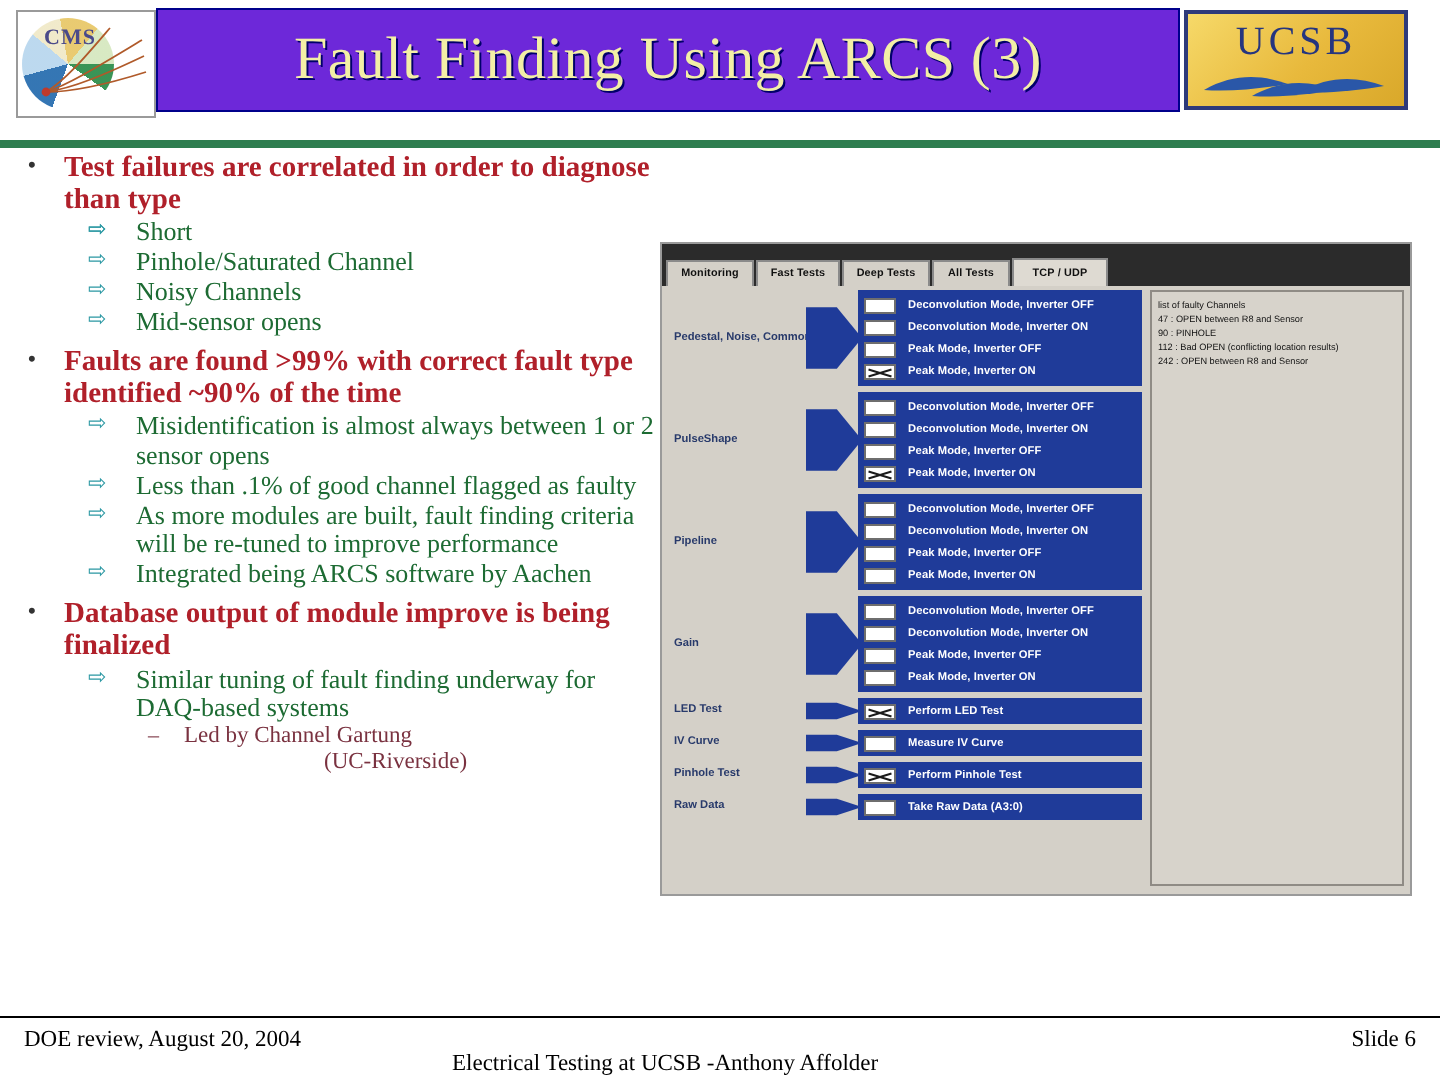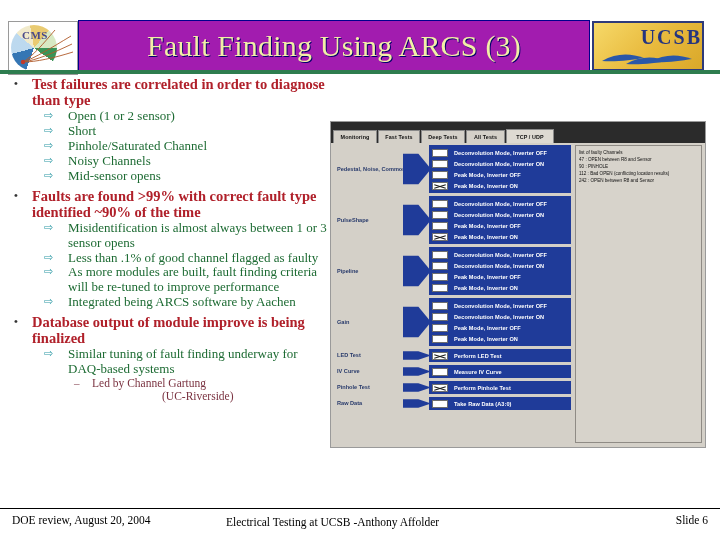--- a/index.html
+++ b/index.html
@@ -9,28 +9,28 @@
     overflow: hidden;
   }
   body {
     font-family: "Liberation Serif", serif;
     position: relative;
   }
 
   
   #header {
     position: absolute;
-    left: 0; top: 16px;
+    left: 0; top: 0;
     width: 720px; height: 58px;
   }
   #title-bar {
     position: absolute;
     left: 78px; top: 4px;
     width: 510px; height: 50px;
-    background: #a21caf;
+    background: #6d28d9;
     border: 1px solid #00008b;
     display: flex;
     align-items: center;
     justify-content: center;
   }
   #slide-title {
     font-family: "Liberation Serif", serif;
     font-size: 30px;
     color: #f3efa6;
     white-space: nowrap;
@@ -83,24 +83,24 @@
     left: 592px; top: 5px;
     width: 112px; height: 50px;
     background: linear-gradient(135deg,#f6d969 0%, #e8b93c 55%, #d9a82a 100%);
     border: 2px solid #2e3a7a;
     box-sizing: border-box;
     overflow: hidden;
   }
   #ucsb-logo .ucsb-text {
     position: absolute;
     left: 0; right: 0; top: 3px;
-    text-align: right;
+    text-align: center;
     font-family: "Liberation Serif", serif;
     font-size: 20px;
-    font-weight: bold;
+    font-weight: normal;
     color: #25357f;
     letter-spacing: 2px;
   }
   #ucsb-logo .waves { position: absolute; left: 6px; top: 27px; }
 
   #green-rule {
     position: absolute;
     left: 0; top: 70px;
     width: 720px; height: 4px;
     background: #2e7d4f;
@@ -309,21 +309,21 @@
   }
   #footer {
     position: absolute;
     left: 0; top: 512px;
     width: 720px; height: 22px;
     font-family: "Liberation Serif", serif;
     font-size: 11.5px;
     color: #000000;
   }
   #footer .f-left   { position: absolute; left: 12px;  top: 2px; }
-  #footer .f-center { position: absolute; left: 226px; top: 4px; }
+  #footer .f-center { position: absolute; left: 226px; top: 14px; }
   #footer .f-right  { position: absolute; right: 12px; top: 2px; }
 </style>
 </head>
 <body>
 
 <div id="header">
 
   <div id="cms-logo">
     <div class="disc"></div>
     <svg class="tracks" viewBox="0 0 68 52">
@@ -353,21 +353,20 @@
 <div id="green-rule"></div>
 
 <div id="content">
 
   <div class="lvl1">
     <span class="bullet">•</span>
     <span>Test failures are correlated in order to diagnose than type</span>
   </div>
   <div class="lvl2">
     <span class="arrow">⇨</span>
-    <span>Open (1 or 2 sensor)</span>
   </div>
   <div class="lvl2">
     <span class="arrow">⇨</span>
     <span>Short</span>
   </div>
   <div class="lvl2">
     <span class="arrow">⇨</span>
     <span>Pinhole/Saturated Channel</span>
   </div>
   <div class="lvl2">
@@ -380,21 +379,21 @@
   </div>
 
   <div class="gap-sm"></div>
 
   <div class="lvl1">
     <span class="bullet">•</span>
     <span>Faults are found &gt;99% with correct fault type identified ~90% of the time</span>
   </div>
   <div class="lvl2">
     <span class="arrow">⇨</span>
-    <span>Misidentification is almost always between 1 or 3 sensor opens</span>
+    <span>Misidentification is almost always between 1 or 2 sensor opens</span>
   </div>
   <div class="lvl2">
     <span class="arrow">⇨</span>
     <span>Less than .1% of good channel flagged as faulty</span>
   </div>
   <div class="lvl2">
     <span class="arrow">⇨</span>
     <span>As more modules are built, fault finding criteria will be re-tuned to improve performance</span>
   </div>
   <div class="lvl2">

